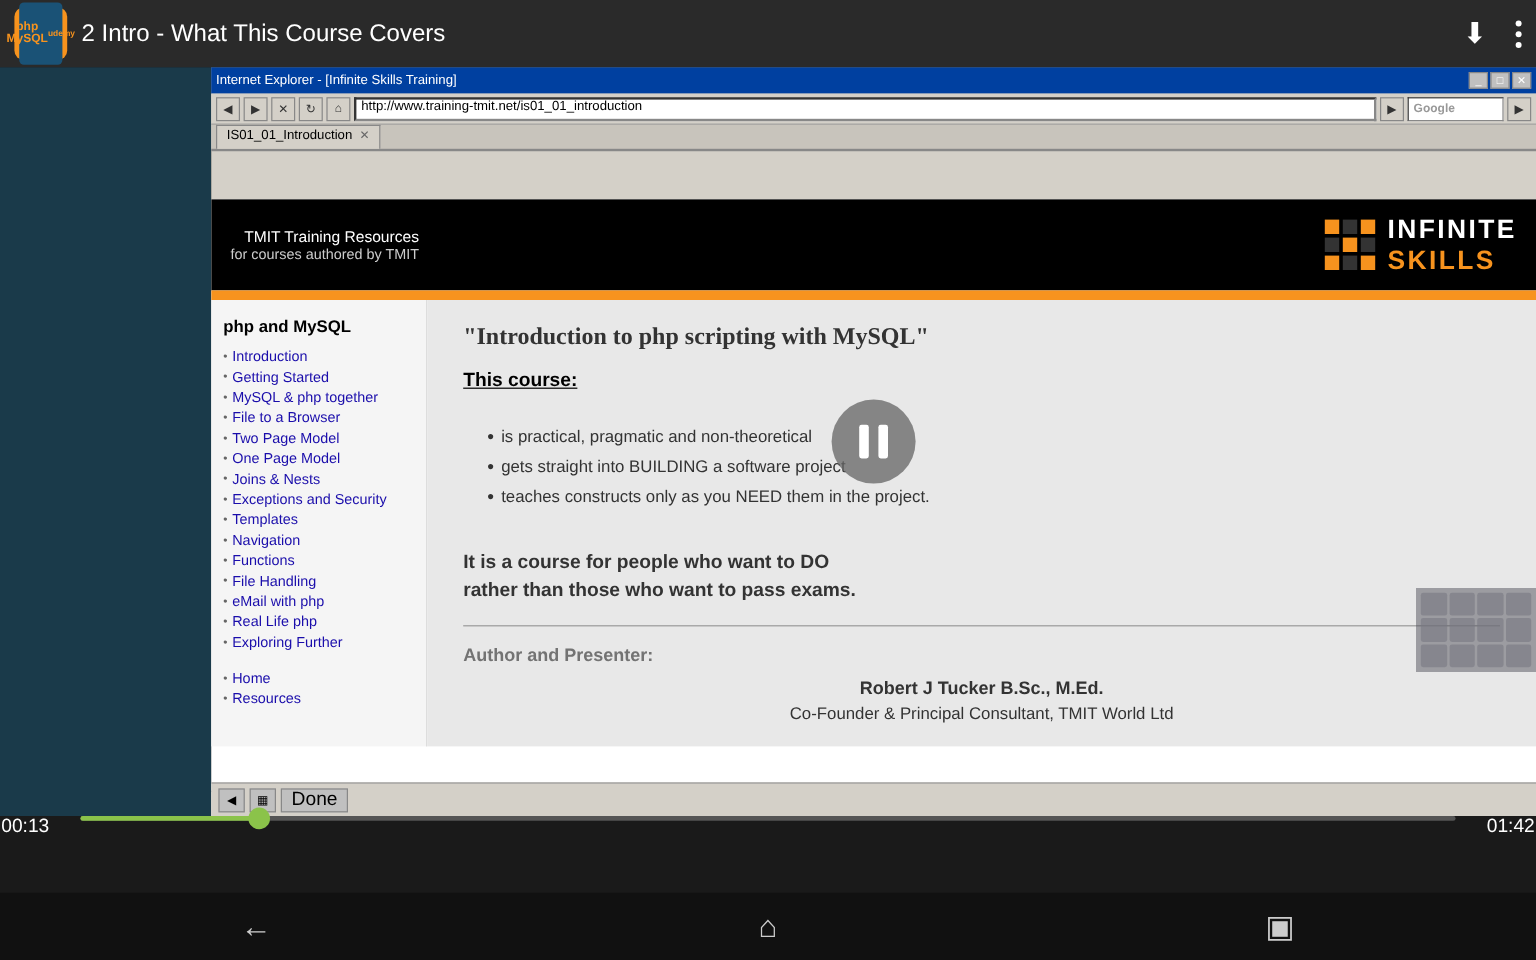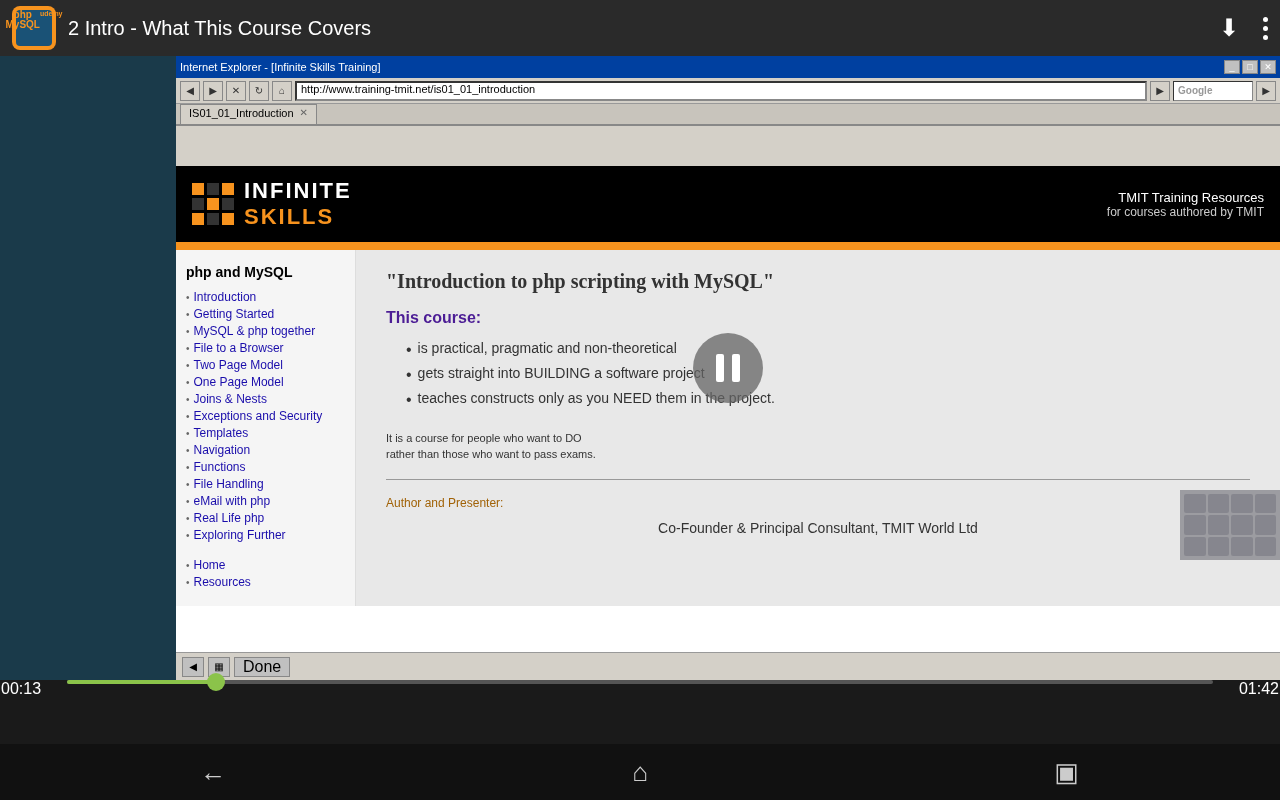--- a/index.html
+++ b/index.html
@@ -31,25 +31,25 @@
       border-radius: 8px;
       display: flex;
       align-items: center;
       justify-content: center;
       margin-right: 12px;
       flex-shrink: 0;
     }
 
     #app-icon-inner {
       width: 36px;
-      height: 36px;
+      height: 52px;
       background: #1a5276;
       border-radius: 4px;
       display: flex;
-      align-items: flex-start;
+      align-items: center;
       justify-content: center;
       font-size: 10px;
       color: #f7931e;
       font-weight: bold;
       line-height: 1;
       text-align: center;
     }
 
     #title {
       color: #ffffff;
@@ -326,57 +326,58 @@
       font-size: 20px;
       font-weight: bold;
       color: #333;
       margin-bottom: 16px;
       font-family: Georgia, serif;
     }
 
     #this-course-label {
       font-size: 16px;
       font-weight: bold;
-      color: #4c1d95;
-      margin-bottom: 13px;
+      color: #000000;
+      margin-bottom: 28px;
+      text-decoration: underline;
     }
 
     .course-point {
       font-size: 14px;
       color: #333;
       margin: 6px 0 6px 20px;
       display: flex;
       align-items: flex-start;
       gap: 6px;
     }
 
     .bullet-point {
       color: #333;
       font-size: 16px;
       line-height: 1.2;
     }
 
     #people-text {
-      margin-top: 20px;
-      font-size: 11px;
+      margin-top: 32px;
+      font-size: 16px;
       color: #333;
       line-height: 1.5;
-      font-weight: normal;
+      font-weight: bold;
     }
 
     #divider-line {
       height: 1px;
       background: #999;
       margin: 16px 0;
     }
 
     #author-label {
-      font-size: 12px;
-      font-weight: normal;
-      color: #a16207;
+      font-size: 15px;
+      font-weight: bold;
+      color: #737373;
       margin-bottom: 10px;
     }
 
     #author-name {
       font-size: 15px;
       font-weight: bold;
       color: #333;
       text-align: center;
       margin-bottom: 4px;
     }
@@ -622,41 +623,41 @@
     <div id="browser-tabs">
       <div id="active-tab">
         <span>IS01_01_Introduction</span>
         <span style="font-size:10px;color:#666;">✕</span>
       </div>
     </div>
   </div>
 
   <div id="webpage-content">
     <div id="webpage-header">
+      <div id="tmit-info">
+        <div id="tmit-line1">TMIT Training Resources</div>
+        <div id="tmit-line2">for courses authored by TMIT</div>
+      </div>
       <div id="infinite-skills-logo">
         <div id="logo-grid">
           <div class="logo-cell"></div>
           <div class="logo-cell dark"></div>
           <div class="logo-cell"></div>
           <div class="logo-cell dark"></div>
           <div class="logo-cell"></div>
           <div class="logo-cell dark"></div>
           <div class="logo-cell"></div>
           <div class="logo-cell dark"></div>
           <div class="logo-cell"></div>
         </div>
         <div id="logo-text">
           <span id="logo-infinite">INFINITE</span>
           <span id="logo-skills">SKILLS</span>
         </div>
       </div>
-      <div id="tmit-info">
-        <div id="tmit-line1">TMIT Training Resources</div>
-        <div id="tmit-line2">for courses authored by TMIT</div>
-      </div>
     </div>
     <div id="orange-bar"></div>
     <div id="webpage-body">
       <div id="sidebar">
         <div id="sidebar-title">php and MySQL</div>
         <div id="sidebar-items-list">
         <div class="sidebar-item">
               <span class="sidebar-bullet">•</span>
               <span>Introduction</span>
             </div>
@@ -743,20 +744,21 @@
             </div>
             <div class="course-point">
               <span class="bullet-point">•</span>
               <span>teaches constructs only as you NEED them in the project.</span>
             </div>
           </div>
         <div id="people-text" style="white-space: pre-line;">It is a course for people who want to DO
 rather than those who want to pass exams.</div>
         <div id="divider-line"></div>
         <div id="author-label">Author and Presenter:</div>
+        <div id="author-name">Robert J Tucker   B.Sc., M.Ed.</div>
         <div id="author-title">Co-Founder &amp; Principal Consultant, TMIT World Ltd</div>
       </div>
     </div>
 
     <div id="webpage-footer">
       <span>Copyright © 2010   Infinite Skills Inc.    Hosted, Powered &amp; Maintained by TMIT World</span>
     </div>
 
     <div id="browser-bottom-bar">
       <div class="bottom-bar-btn">◀</div>

